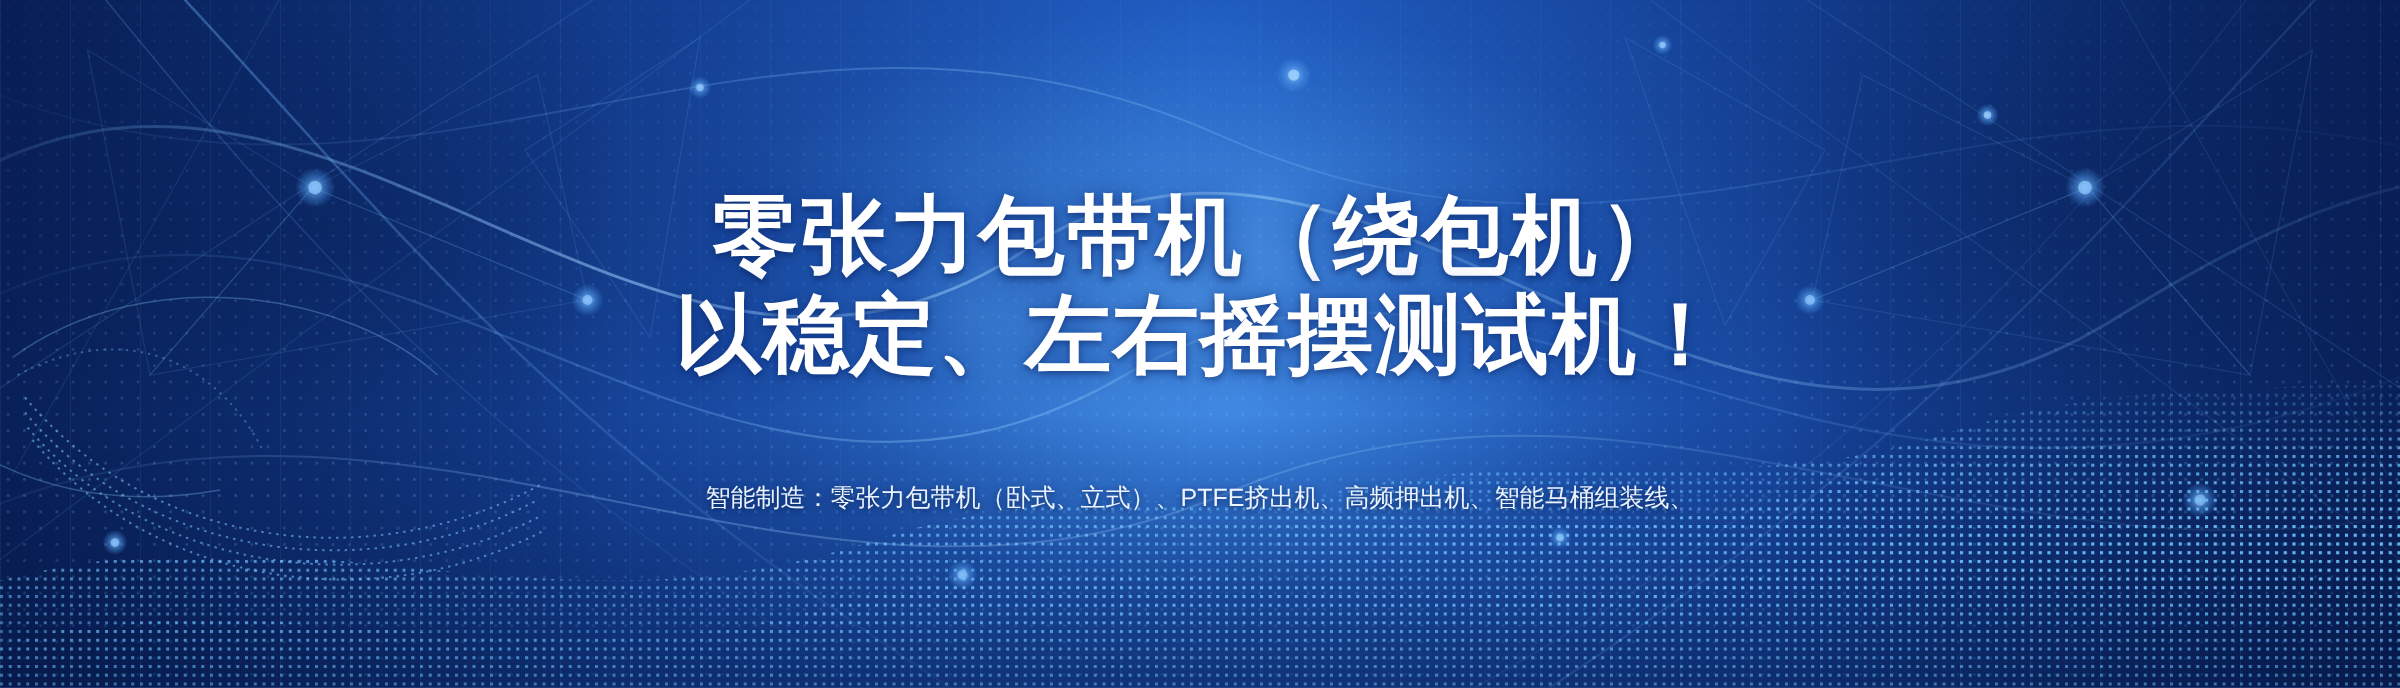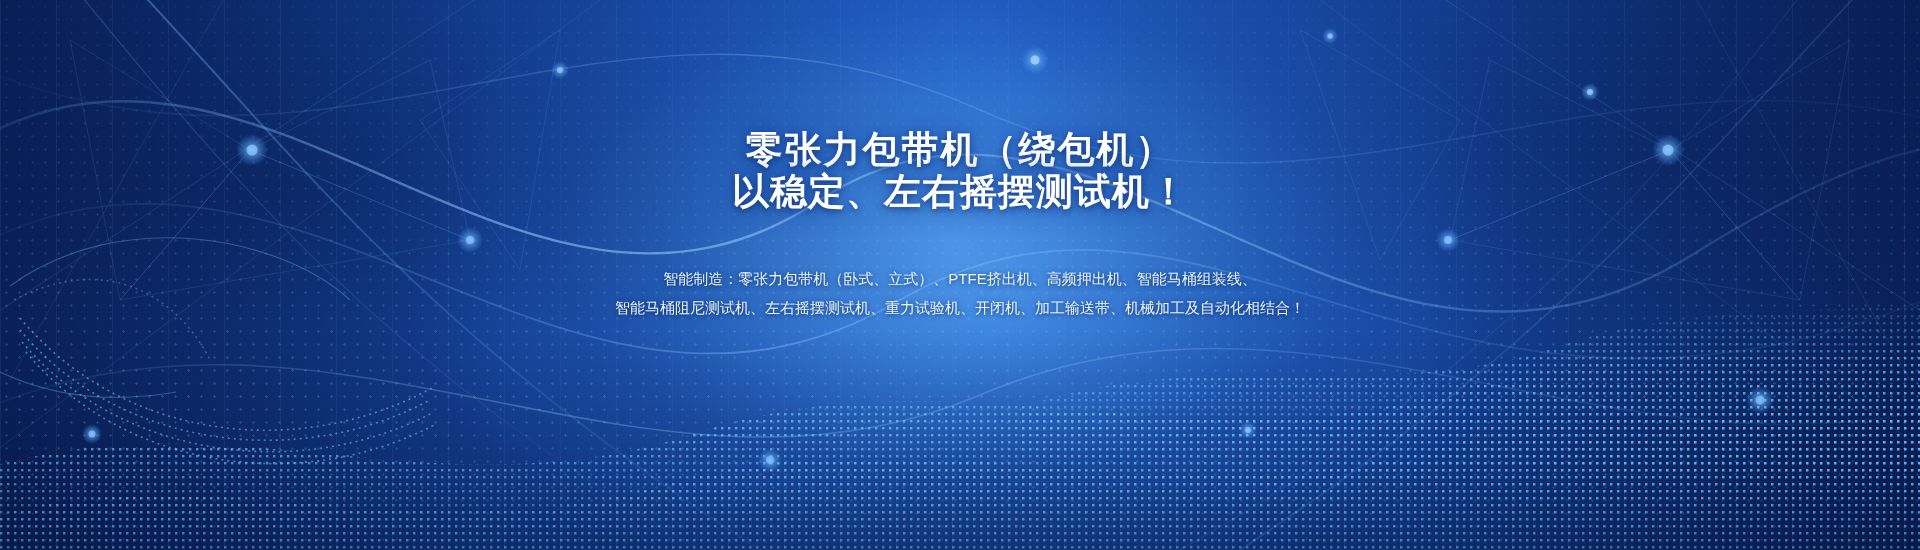--- a/index.html
+++ b/index.html
@@ -59,34 +59,34 @@
     display:flex;
     flex-direction:column;
     align-items:center;
     justify-content:flex-start;
     padding-top:104px;
     z-index:6;
   }
 
   .title{
     color:#ffffff;
-    font-size:37px;
+    font-size:69px;
     font-weight:bold;
     letter-spacing:2px;
     line-height:1.14;
     text-align:center;
     white-space:nowrap;
     text-shadow:0 0 26px rgba(18,60,150,0.85), 0 2px 6px rgba(6,24,70,0.6);
   }
   .title .l2{letter-spacing:1px;}
 
   .subtitle{
     margin-top:26px;
     color:#eaf3ff;
-    font-size:15px;
+    font-size:20px;
     line-height:1.95;
     text-align:center;
     white-space:nowrap;
     text-shadow:0 1px 5px rgba(6,24,70,0.75);
   }
 </style>
 </head>
 <body>
 
 <div class="banner">
@@ -219,17 +219,16 @@
 
   <div class="layer glow-center"></div>
 
   <div class="content">
     <h1 class="title">
       <span class="l1">零张力包带机（绕包机）</span><br>
       <span class="l2">以稳定、左右摇摆测试机！</span>
     </h1>
     <p class="subtitle">
       <span>智能制造：零张力包带机（卧式、立式）、PTFE挤出机、高频押出机、智能马桶组装线、</span><br>
-      <span>智能马桶阻尼测试机、左右摇摆测试机、重力试验机、开闭机、加工输送带、机械加工及自动化相结合！</span>
     </p>
   </div>
 
 </div>
 
 </body></html>

